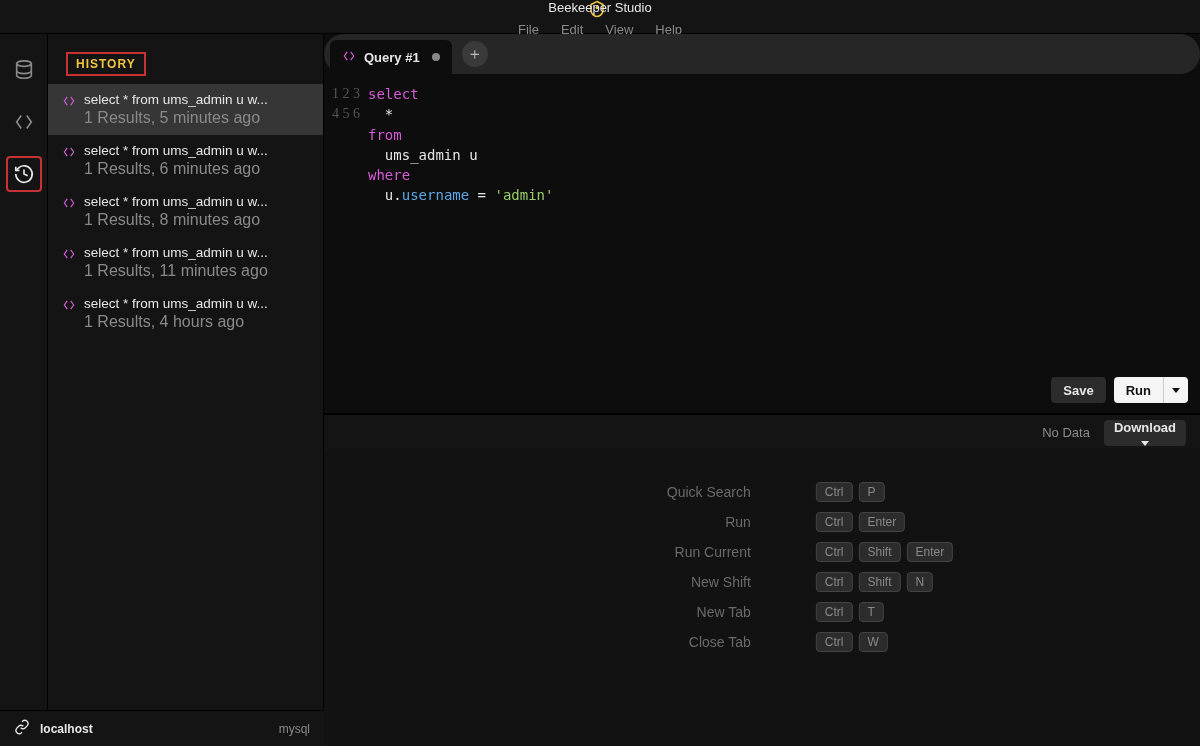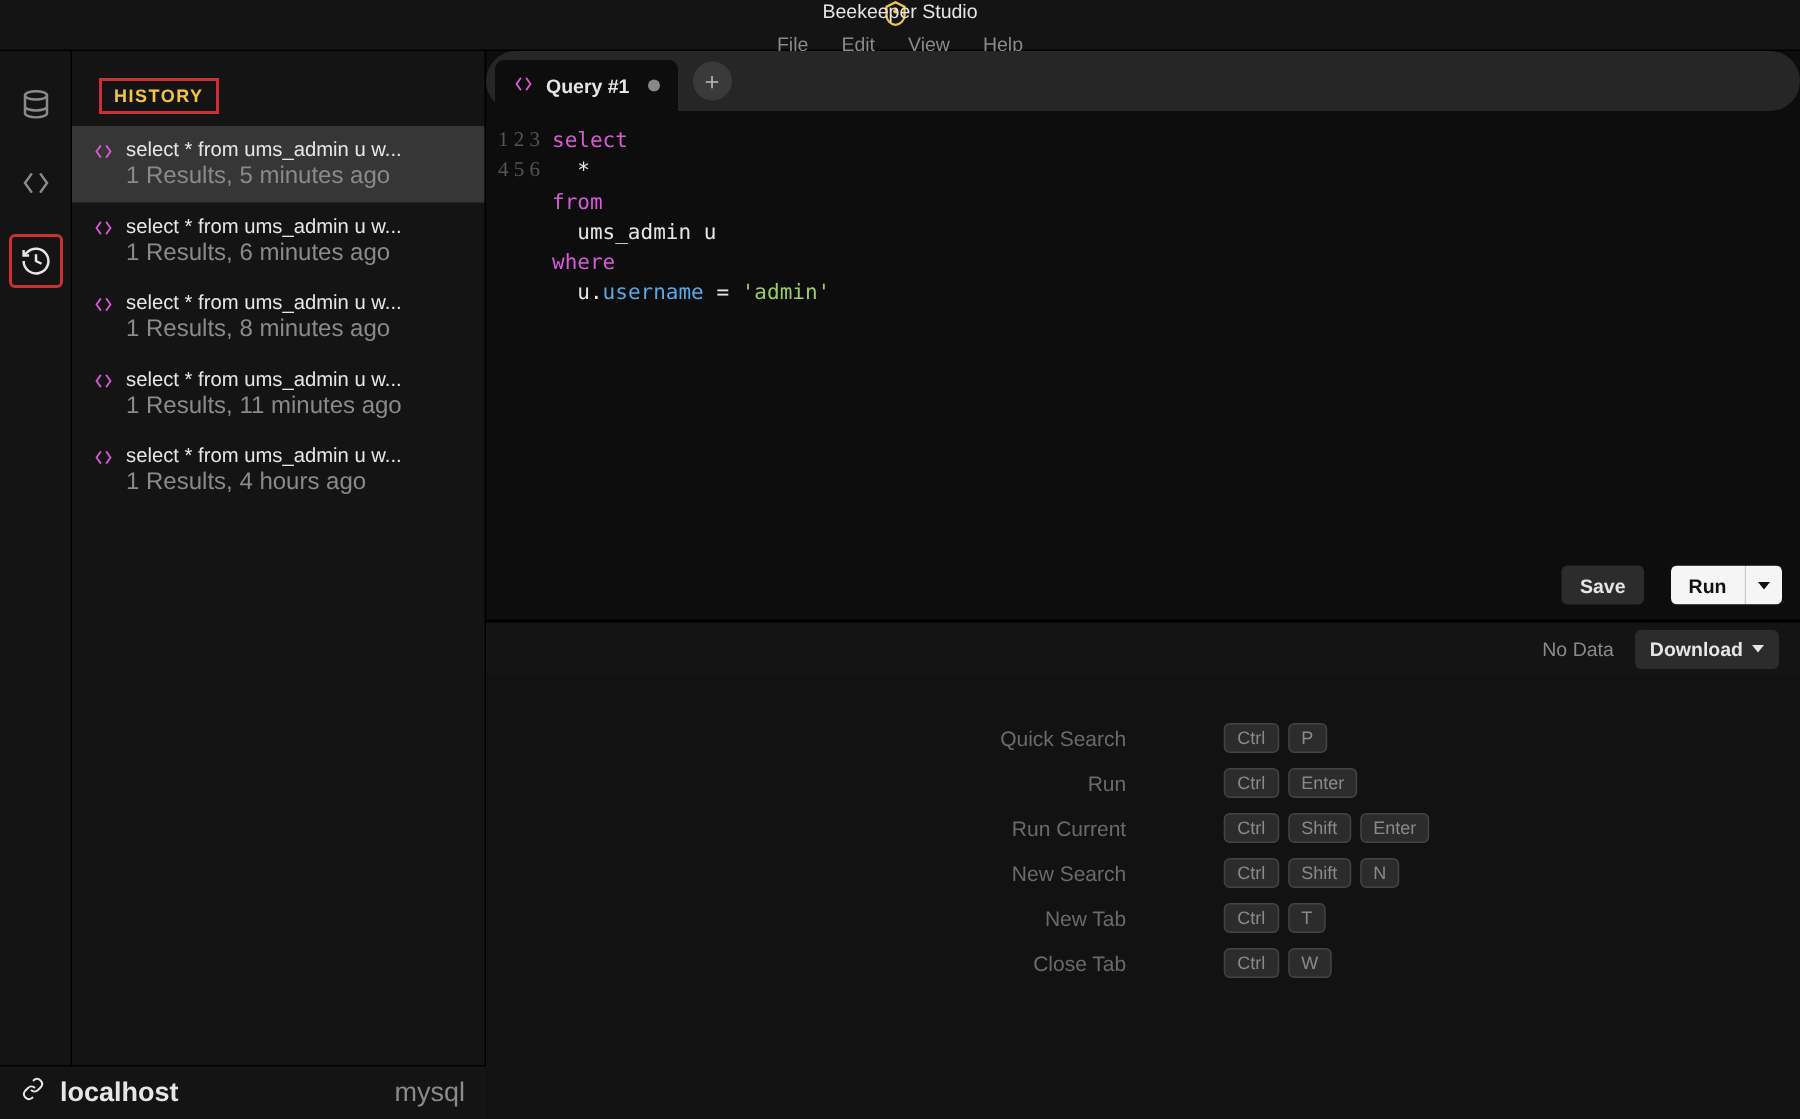--- a/index.html
+++ b/index.html
@@ -157,21 +157,21 @@
     color: var(--line-num); user-select:none;font-family:Liberation Serif, serif;
   }
   .code { flex:1; white-space:pre; }
   .kw { color: var(--accent-magenta); }
   .ident { color: var(--text-primary); }
   .prop { color: #5aa9e6; }
   .str { color: var(--accent-green); }
 
   .editor-actions {
     position:absolute; right:12px; bottom:10px;
-    display:flex; gap:18px;
+    display:flex; gap:8px;
   }
   .btn {
     height:26px; padding:0 12px; border-radius:4px;
     background: var(--btn-bg); color: var(--text-primary);
     font-size:13px; font-weight:600; display:flex; align-items:center;
     cursor:pointer; border:none;
   }
   .btn-white {
     background: var(--btn-white); color:#111;
   }
@@ -203,37 +203,38 @@
     font-size:12px; color: var(--text-muted); min-width:20px; text-align:center;
   }
 
   
   .status-left {
     position:absolute; bottom:0; left:0;
     width:324px; height:36px;
     background: var(--bg-panel);
     border-top:1px solid #000;
     display:flex; align-items:center; padding:0 14px;
-    color: var(--text-primary); font-weight:700; font-size:18px;
+    color: var(--text-primary); font-weight:700; font-size:12px;
   }
   .status-left .link-icon { margin-right:10px; color: var(--text-primary); }
   .status-left .db-type { margin-left:auto; font-weight:500; color: var(--text-muted); }
 
   .status-right {
     height:36px; background: var(--bg-panel);
     border-top:1px solid #000;
     display:flex; align-items:center; justify-content:flex-end;
     padding:0 14px; gap:14px;
   }
   .nodata { color: var(--text-muted); font-size:13px; }
   .download-btn {
     background: var(--btn-bg); border-radius:4px;
     height:26px; padding:0 10px; display:flex; align-items:center;
     font-size:13px; font-weight:600; color: var(--text-primary); cursor:pointer;
     gap:6px;
+    flex-direction:column;
   }
   .caret-down {
     width:0; height:0; border-left:4px solid transparent;
     border-right:4px solid transparent; border-top:5px solid currentColor;
   }
 </style>
 </head>
 <body>
 
 <div class="titlebar">
@@ -424,21 +425,21 @@
           <div class="sc-keys">
             <span class="key">Ctrl</span>
             <span class="key">Enter</span>
           </div>
           <div class="sc-label">Run Current</div>
           <div class="sc-keys">
             <span class="key">Ctrl</span>
             <span class="key">Shift</span>
             <span class="key">Enter</span>
           </div>
-          <div class="sc-label">New Search</div>
+          <div class="sc-label">New Shift</div>
           <div class="sc-keys">
             <span class="key">Ctrl</span>
             <span class="key">Shift</span>
             <span class="key">N</span>
           </div>
           <div class="sc-label">New Tab</div>
           <div class="sc-keys">
             <span class="key">Ctrl</span>
             <span class="key">T</span>
           </div>

